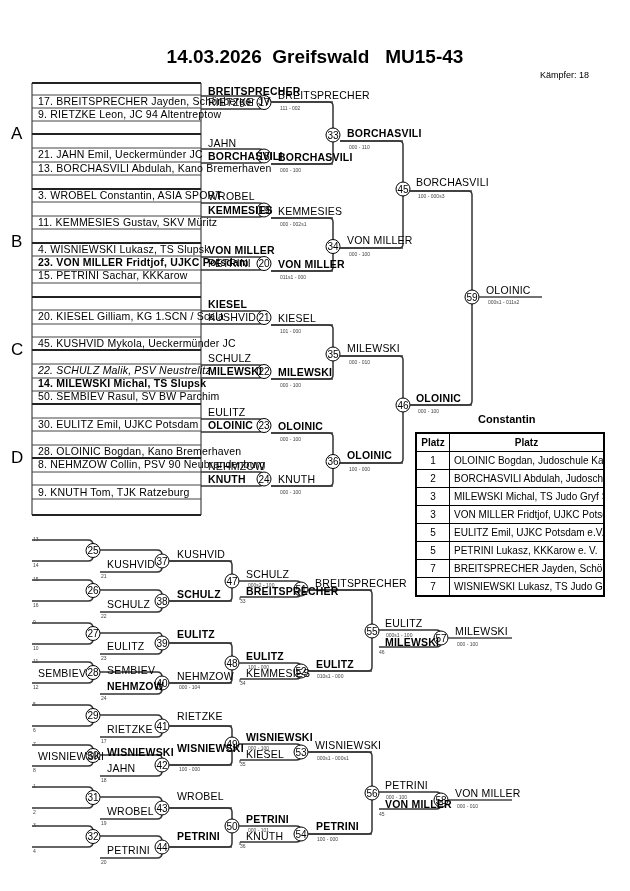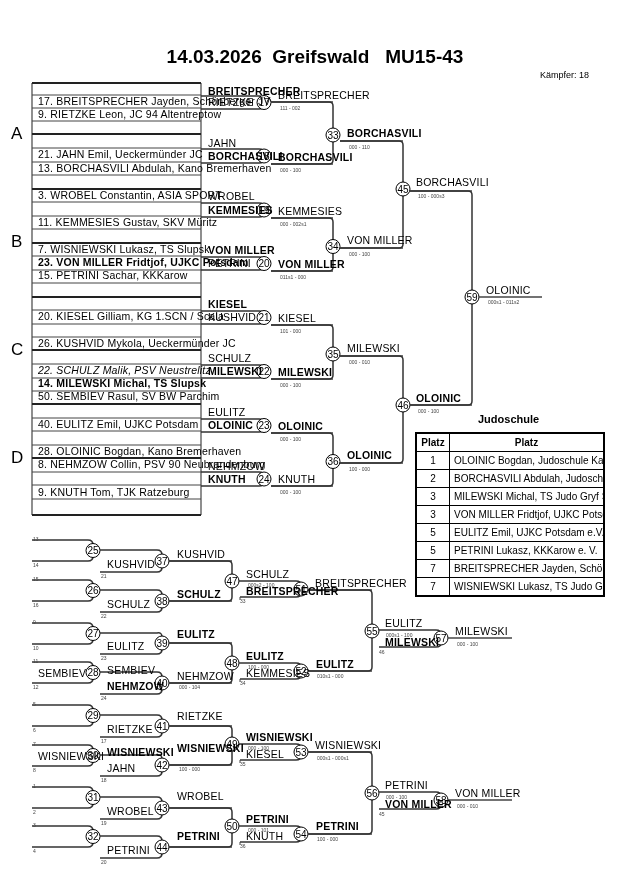--- a/index.html
+++ b/index.html
@@ -226,29 +226,29 @@
     <div class="grp" style="top: 124px;">A</div>
     <div class="grp" style="top: 232px;">B</div>
     <div class="grp" style="top: 340px;">C</div>
     <div class="grp" style="top: 448px;">D</div>
     <div class="t " style="left: 38px; top: 95px;">17. BREITSPRECHER Jayden, Schönberger JV</div>
     <div class="t " style="left: 38px; top: 108px;">9. RIETZKE Leon, JC 94 Altentreptow</div>
     <div class="t " style="left: 38px; top: 148px;">21. JAHN Emil, Ueckermünder JC</div>
     <div class="t " style="left: 38px; top: 162px;">13. BORCHASVILI Abdulah, Kano Bremerhaven</div>
     <div class="t " style="left: 38px; top: 189px;">3. WROBEL Constantin, ASIA SPORT</div>
     <div class="t " style="left: 38px; top: 216px;">11. KEMMESIES Gustav, SKV Müritz</div>
-    <div class="t " style="left: 38px; top: 243px;">7. WISNIEWSKI Lukasz, TS Slupsk</div>
+    <div class="t " style="left: 38px; top: 243px;">4. WISNIEWSKI Lukasz, TS Slupsk</div>
     <div class="t b" style="left: 38px; top: 256px;">23. VON MILLER Fridtjof, UJKC Potsdam</div>
     <div class="t " style="left: 38px; top: 269px;">15. PETRINI Sachar, KKKarow</div>
     <div class="t " style="left: 38px; top: 310px;">20. KIESEL Gilliam, KG 1.SCN / Scala</div>
-    <div class="t " style="left: 38px; top: 337px;">26. KUSHVID Mykola, Ueckermünder JC</div>
+    <div class="t " style="left: 38px; top: 337px;">45. KUSHVID Mykola, Ueckermünder JC</div>
     <div class="t " style="left: 38px; top: 364px; font-style: italic;">22. SCHULZ Malik, PSV Neustrelitz</div>
     <div class="t b" style="left: 38px; top: 377px;">14. MILEWSKI Michal, TS Slupsk</div>
     <div class="t " style="left: 38px; top: 390px;">50. SEMBIEV Rasul, SV BW Parchim</div>
-    <div class="t " style="left: 38px; top: 418px;">40. EULITZ Emil, UJKC Potsdam</div>
+    <div class="t " style="left: 38px; top: 418px;">30. EULITZ Emil, UJKC Potsdam</div>
     <div class="t " style="left: 38px; top: 445px;">28. OLOINIC Bogdan, Kano Bremerhaven</div>
     <div class="t " style="left: 38px; top: 458px;">8. NEHMZOW Collin, PSV 90 Neubrandenburg</div>
     <div class="t " style="left: 38px; top: 486px;">9. KNUTH Tom, TJK Ratzeburg</div>
     <div class="t b" style="left: 208px; top: 85px;">BREITSPRECHER</div>
     <div class="t " style="left: 208px; top: 96px;">RIETZKE</div>
     <div class="t " style="left: 208px; top: 137px;">JAHN</div>
     <div class="t b" style="left: 208px; top: 150px;">BORCHASVILI</div>
     <div class="t " style="left: 208px; top: 190px;">WROBEL</div>
     <div class="t b" style="left: 208px; top: 204px;">KEMMESIES</div>
     <div class="t b" style="left: 208px; top: 244px;">VON MILLER</div>
@@ -367,21 +367,21 @@
     <div class="t " style="left: 385px; top: 779px;">PETRINI</div>
     <div class="t s" style="left: 386px; top: 794px;">000 - 100</div>
     <div class="t b" style="left: 385px; top: 798px;">VON MILLER</div>
     <div class="t s" style="left: 379px; top: 811px;">45</div>
     <div class="t " style="left: 455px; top: 625px;">MILEWSKI</div>
     <div class="t s" style="left: 457px; top: 641px;">000 - 100</div>
     <div class="t " style="left: 455px; top: 787px;">VON MILLER</div>
     <div class="t s" style="left: 457px; top: 803px;">000 - 010</div>
   </div>
 
-<div id="res-title">Judoschule</div>
+<div id="res-title">Constantin</div>
 <table id="res">
   <thead>
       <tr>
     <th style="width:24px">Platz</th>
     <th>Platz</th>
   </tr>
     </thead>
   <tbody id="res-body">
       <tr>
         <td class="p">1</td>

